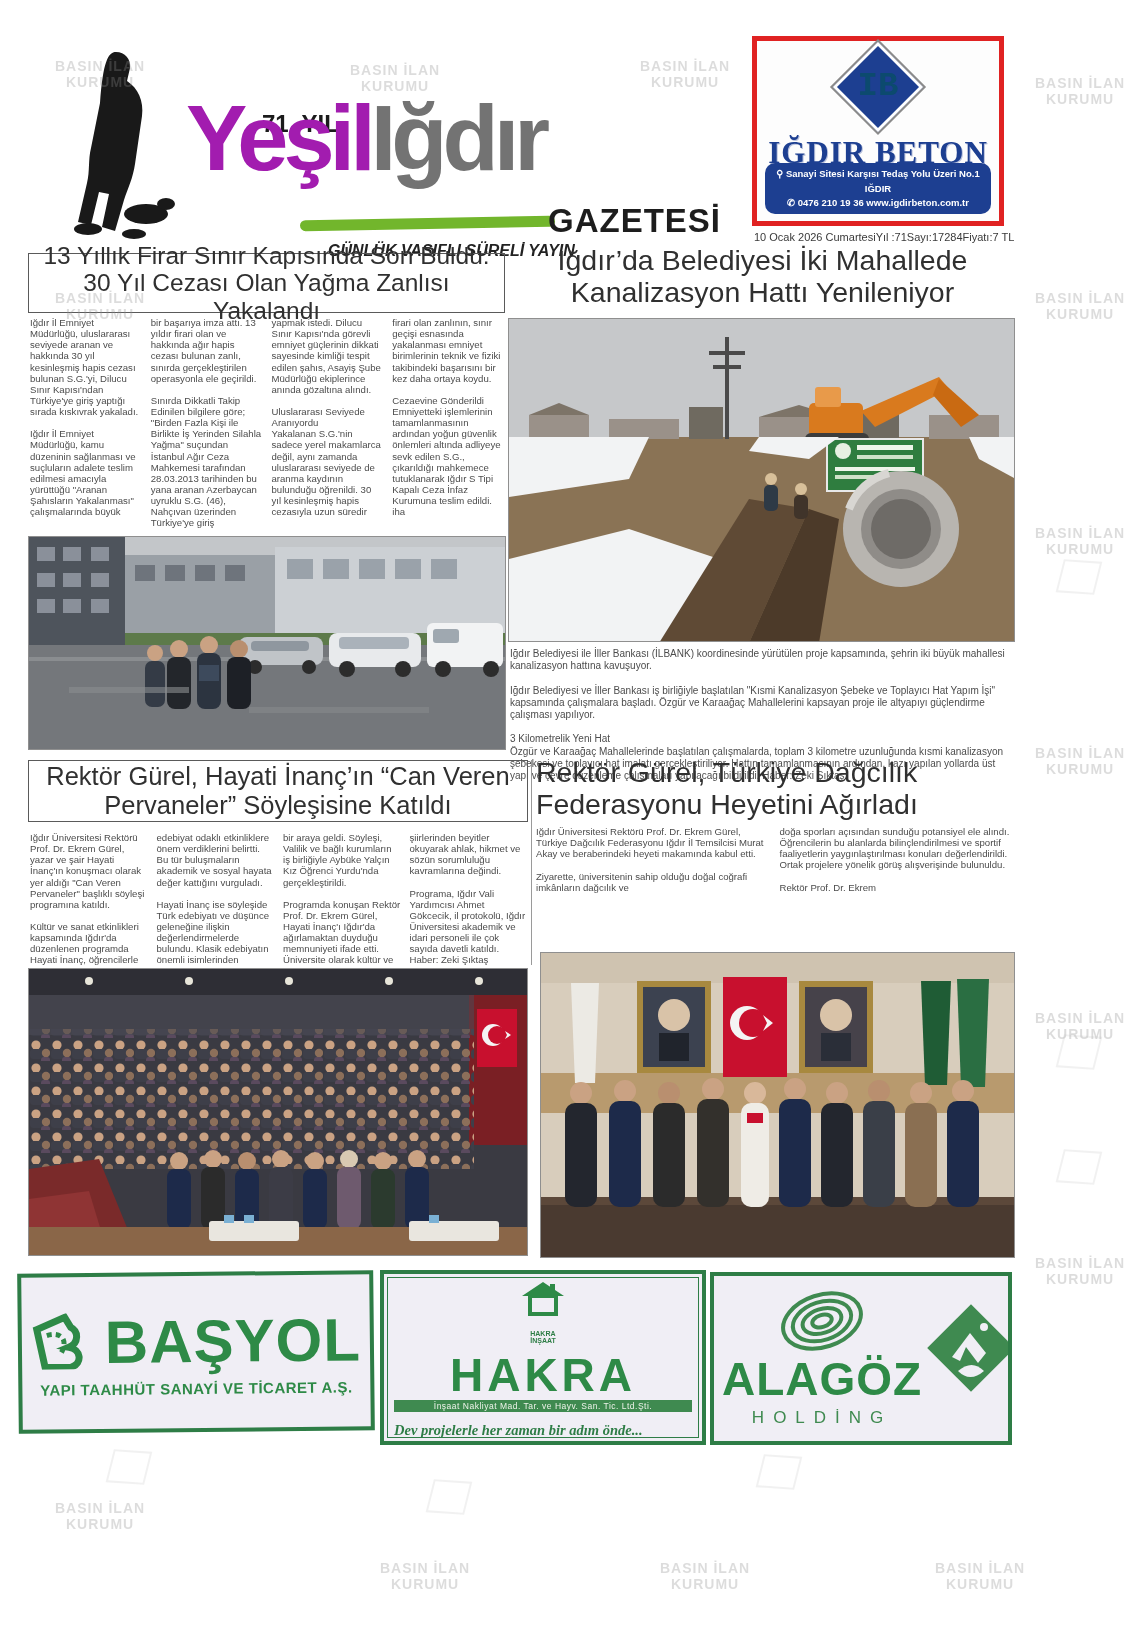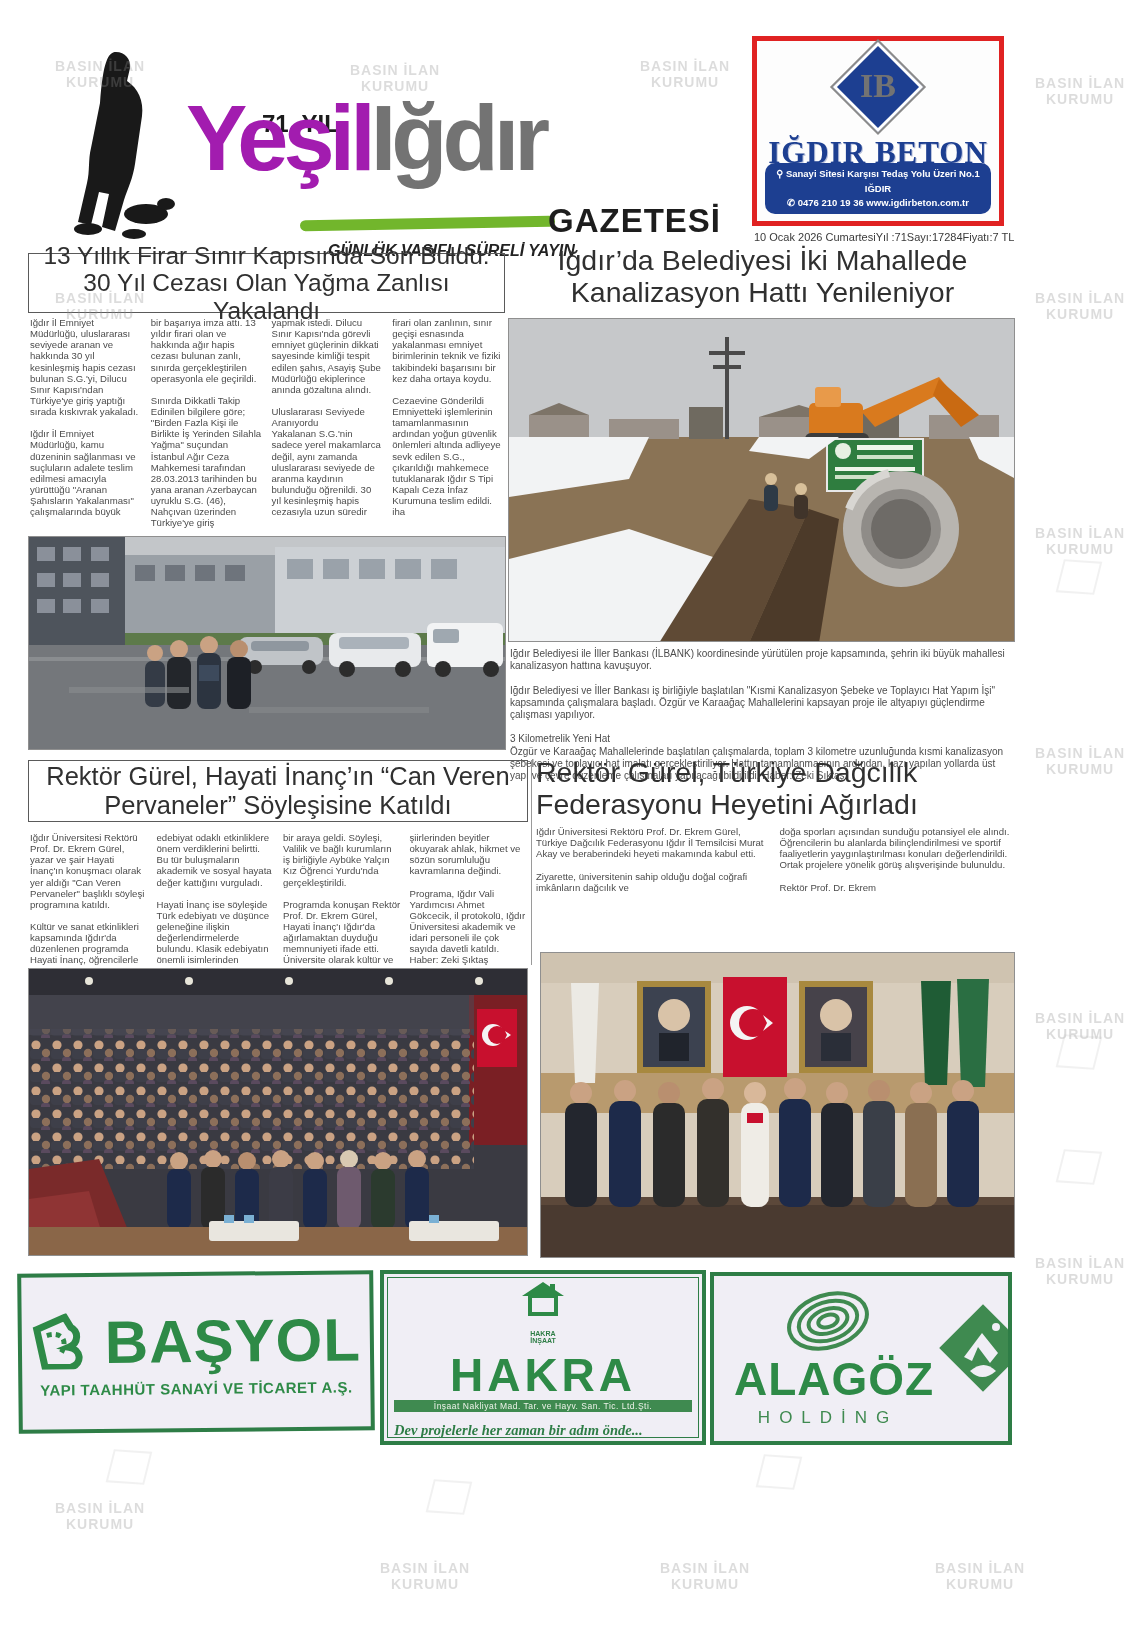--- a/index.html
+++ b/index.html
@@ -21,21 +21,21 @@
                background:#72b62c;transform:rotate(-1deg);}
   .gazetesi{position:absolute;left:548px;top:172px;font-size:33px;font-weight:bold;color:#1d1d1d;letter-spacing:1px;}
   .tagline{position:absolute;left:328px;top:212px;font-size:16px;font-weight:bold;font-style:italic;color:#222;}
   
   .ib-ad{position:absolute;left:752px;top:36px;width:252px;height:190px;background:#fdfdfd;
          border:5px solid #e02222;box-sizing:border-box;text-align:center;}
   .ib-diamond-wrap{position:relative;height:92px;}
   .ib-diamond{position:absolute;left:50%;top:14px;width:58px;height:58px;background:#1d3f91;
               border:3px solid #fff;outline:2px solid #8a8a8a;transform:translateX(-50%) rotate(45deg);}
   .ib-initials{position:absolute;left:50%;top:26px;transform:translateX(-50%);
-               font-family:Liberation Serif, serif;font-size:34px;font-weight:bold;color:#737373;z-index:2;}
+               font-family:Liberation Mono, monospace;font-size:34px;font-weight:bold;color:#0c4a6e;z-index:2;}
   .ib-name{font-family:"Liberation Serif",serif;font-size:31px;font-weight:bold;color:#1d3f91;
            text-shadow:1px 1px 0 #b9c2dd;letter-spacing:1px;margin-top:2px;}
   .ib-pill{position:absolute;left:8px;right:8px;bottom:7px;background:#1d3f91;border-radius:10px;
            color:#fff;font-size:9.5px;line-height:1.5;padding:4px 2px;font-weight:bold;}
   
   .dateline{position:absolute;left:754px;top:231px;width:270px;display:flex;
             font-size:11px;color:#3a3a3a;white-space:nowrap;}
   
   .hl{color:#303030;text-align:center;line-height:1.13;}
   .hl-box{border:1.5px solid #5a5a5a;box-sizing:border-box;display:flex;align-items:center;justify-content:center;}
@@ -62,21 +62,21 @@
                padding:1px 0;margin:2px 0;letter-spacing:.5px;}
   .hakra-slogan{font-family:"Liberation Serif",serif;font-style:italic;font-weight:bold;
                 color:#2e7d46;font-size:14.5px;margin:10px 0;}
   .hakra-contact{display:flex;align-items:center;gap:8px;margin-top:2px;}
   .hakra-addr{font-size:9.5px;font-weight:bold;color:#2e7d46;line-height:1.25;white-space:pre-line;}
   .hakra-sep{width:1.5px;height:26px;background:#2e7d46;}
   .hakra-phones{font-size:12.5px;font-weight:bold;color:#2e7d46;line-height:1.25;white-space:pre-line;}
   .hakra-web{font-size:10px;font-weight:bold;color:#2e7d46;margin-top:2px;}
   .alagoz{left:710px;top:1272px;width:302px;height:173px;display:flex;align-items:center;padding:0 8px;}
   .alagoz-main{flex:1;text-align:center;}
-  .alagoz-name{font-size:46px;font-weight:bold;color:#2e8a47;letter-spacing:1px;line-height:1;margin-left:12px;}
+  .alagoz-name{font-size:46px;font-weight:bold;color:#2e8a47;letter-spacing:1px;line-height:1;}
   .alagoz-sub{font-size:17px;color:#3f8a50;letter-spacing:9px;margin-top:6px;}
   .icon{display:inline-block;}
 </style>
 </head>
 <body>
 
 <div id="page">
 
   <div class="wm" style="left:55px;top:58px;">BASIN İLAN
 KURUMU</div>

